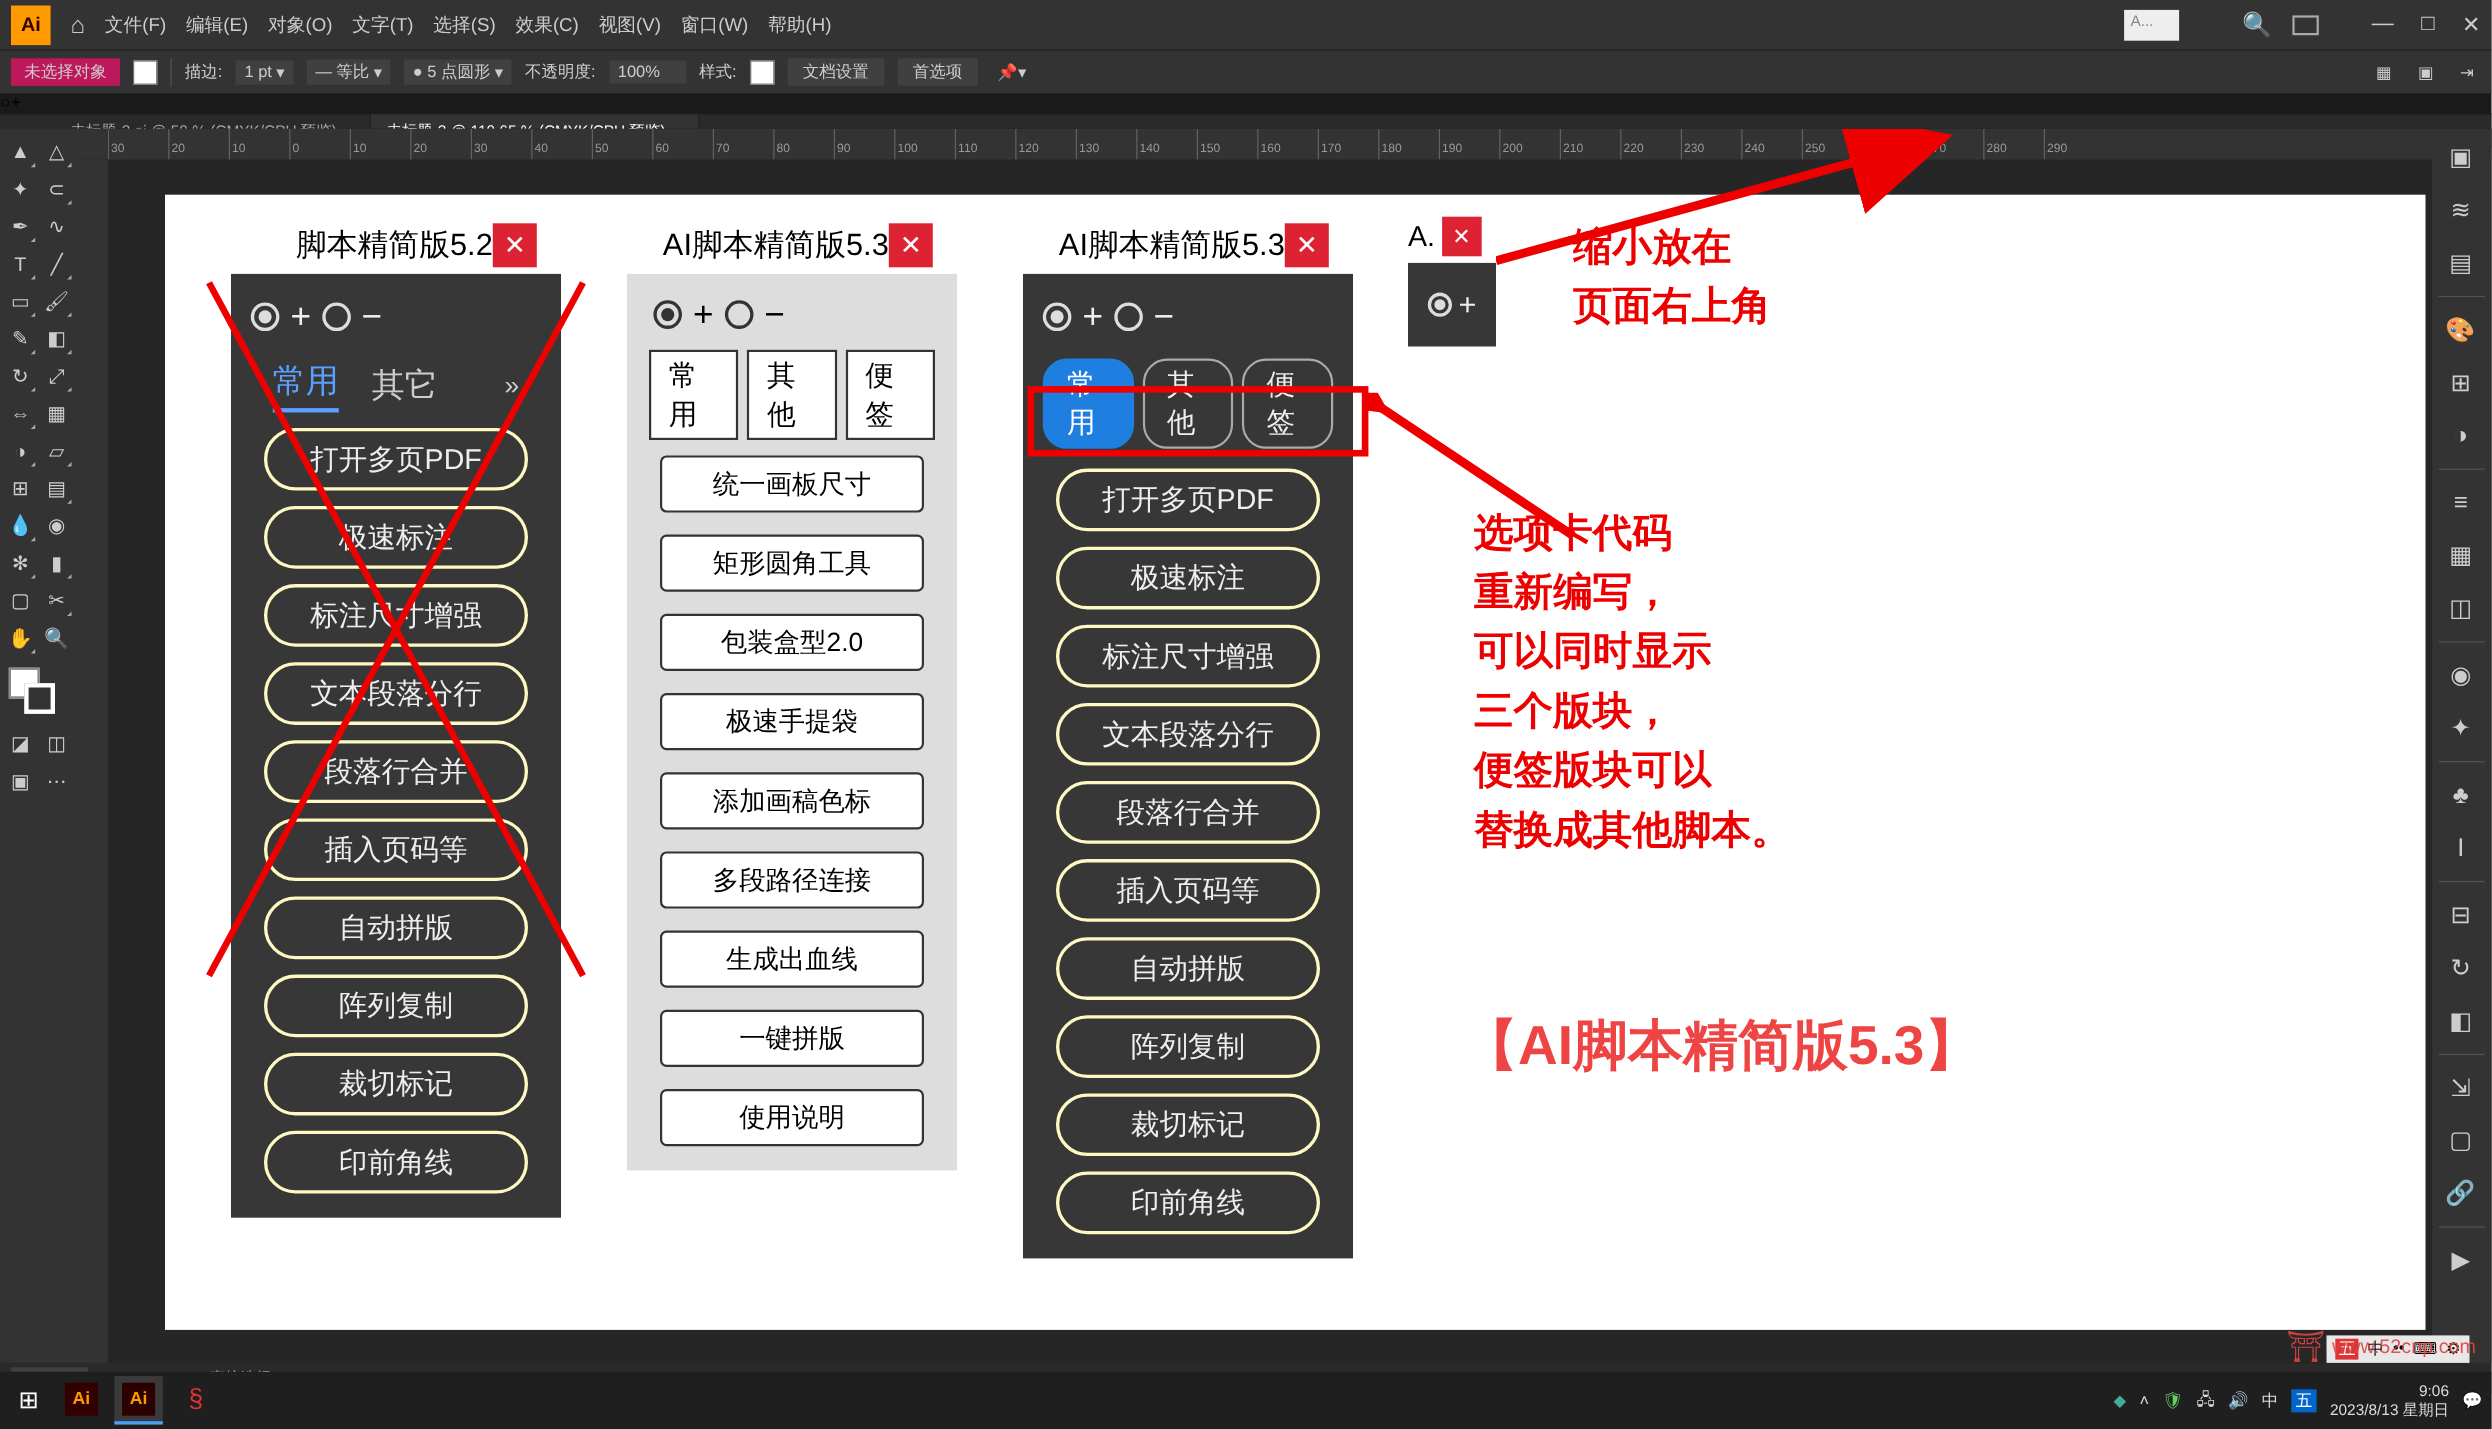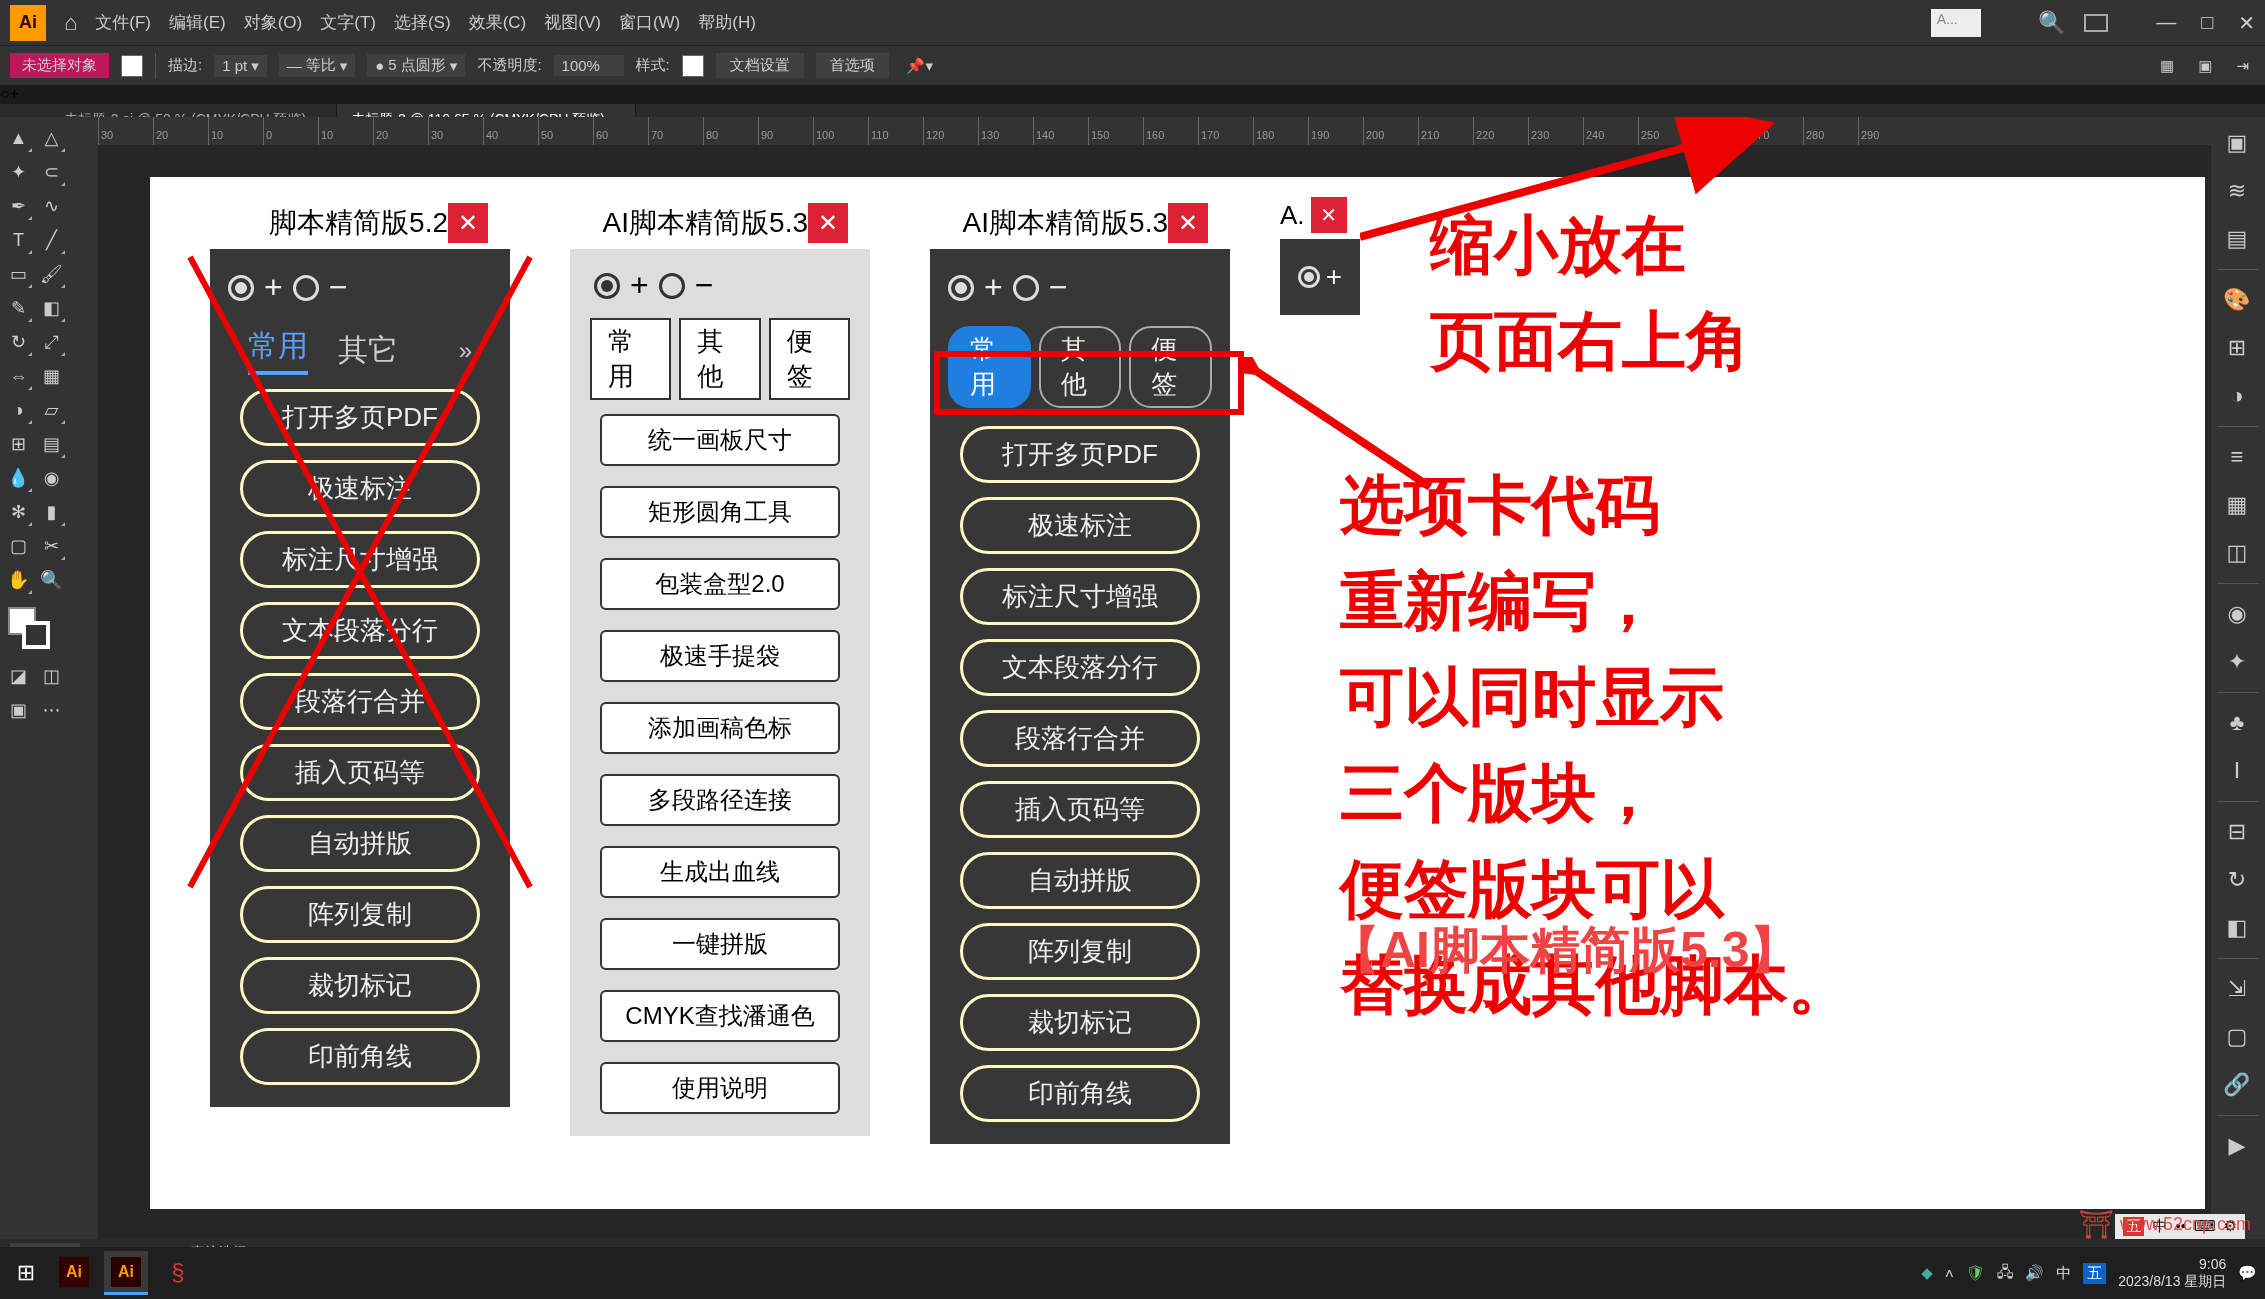--- a/index.html
+++ b/index.html
@@ -89,21 +89,21 @@
 
 .panel-mini { position: absolute; }
 .panel-mini .mini-head { display: flex; align-items: center; gap: 6px; }
 .panel-mini .mini-label { font-size: 26px; }
 .panel-mini .mini-body { background: #373737; width: 80px; height: 76px; display: flex; align-items: center; justify-content: center; gap: 6px; margin-top: 6px; }
 .panel-mini .radio { width: 22px; height: 22px; border-radius: 50%; border: 3px solid #ddd; display:inline-block; position:relative;}
 .panel-mini .radio.on::after { content:""; position:absolute; inset:3px; border-radius:50%; background:#ddd;}
 .panel-mini .plus { color: #eee; font-size: 28px; }
 
 
-.red-callout { position: absolute; color: #e00; font-weight: bold; font-size: 64px; line-height: 1.5; }
+.red-callout { position: absolute; color: #e00; font-weight: bold; font-size: 36px; line-height: 1.5; }
 .brand { position: absolute; color: #ef4444; font-weight: bold; font-size: 50px; }
 .red-box { position: absolute; border: 6px solid #e00; }
 .red-x { position: absolute; pointer-events: none; }
 .arrow { position: absolute; pointer-events:none; }
 
 
 .statusbar { position: absolute; bottom: 32px; left: 0; right: 0; height: 28px; background: #2a2a2a; color: #ccc; font-size: 14px; display: flex; align-items: center; padding: 0 10px; gap: 20px; }
 .statusbar .zoom { background: #404040; padding: 2px 8px; }
 
 
@@ -358,21 +358,20 @@
           </div>
           <div class="btn-list" id="p53lbtns">
               <div class="pbtn">统一画板尺寸</div>
               <div class="pbtn">矩形圆角工具</div>
               <div class="pbtn">包装盒型2.0</div>
               <div class="pbtn">极速手提袋</div>
               <div class="pbtn">添加画稿色标</div>
               <div class="pbtn">多段路径连接</div>
               <div class="pbtn">生成出血线</div>
               <div class="pbtn">一键拼版</div>
-              <div class="pbtn">CMYK查找潘通色</div>
               <div class="pbtn">使用说明</div>
             </div>
         </div>
       </div>
 
       <div class="script-panel panel-dark" style="left:780px; top:20px; width:300px;">
         <div class="sp-header">
           <span>AI脚本精简版5.3</span>
           <div class="sp-close">✕</div>
         </div>

